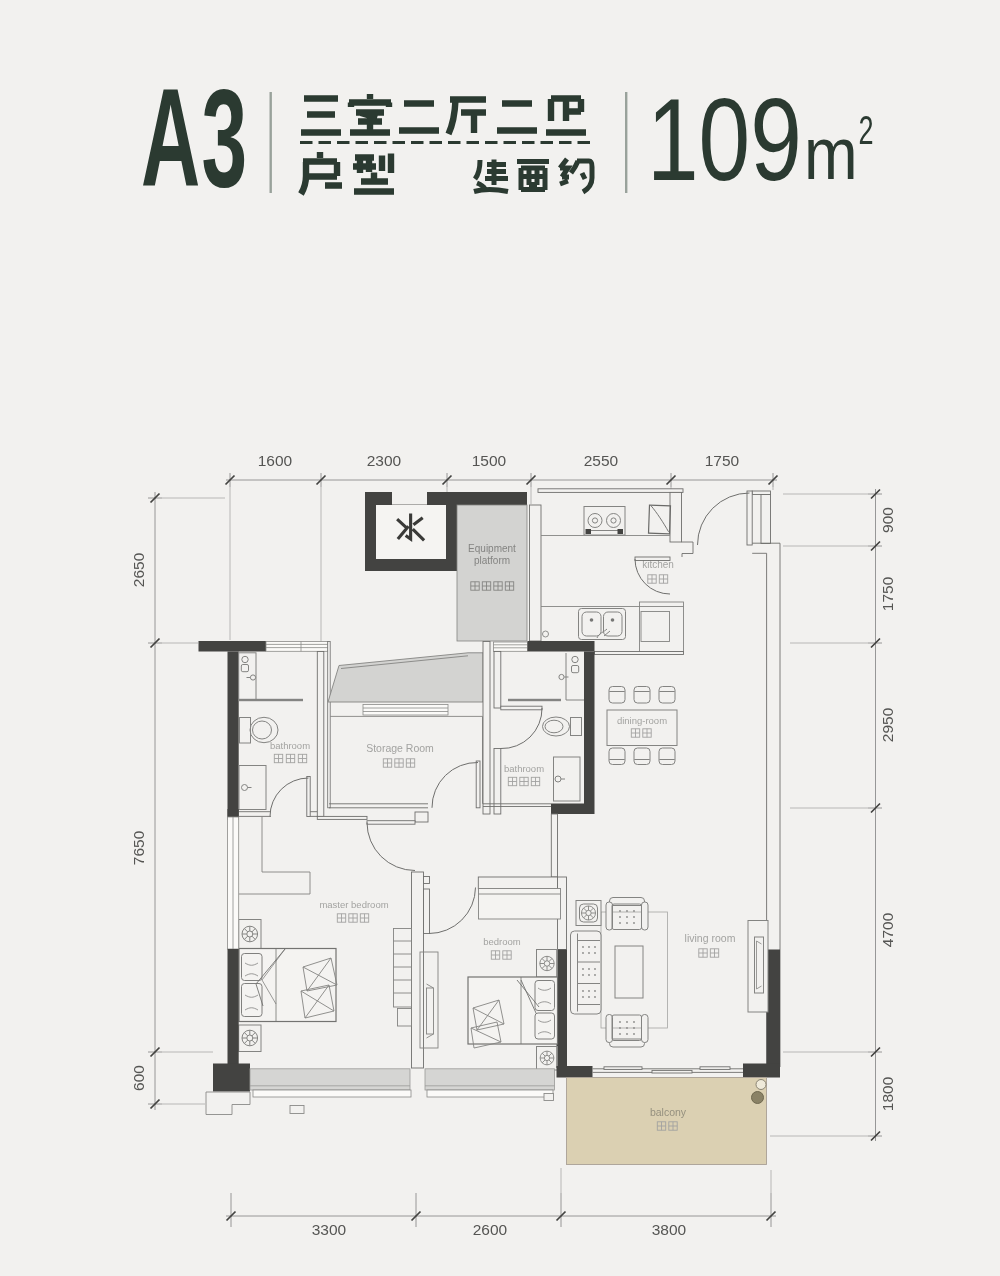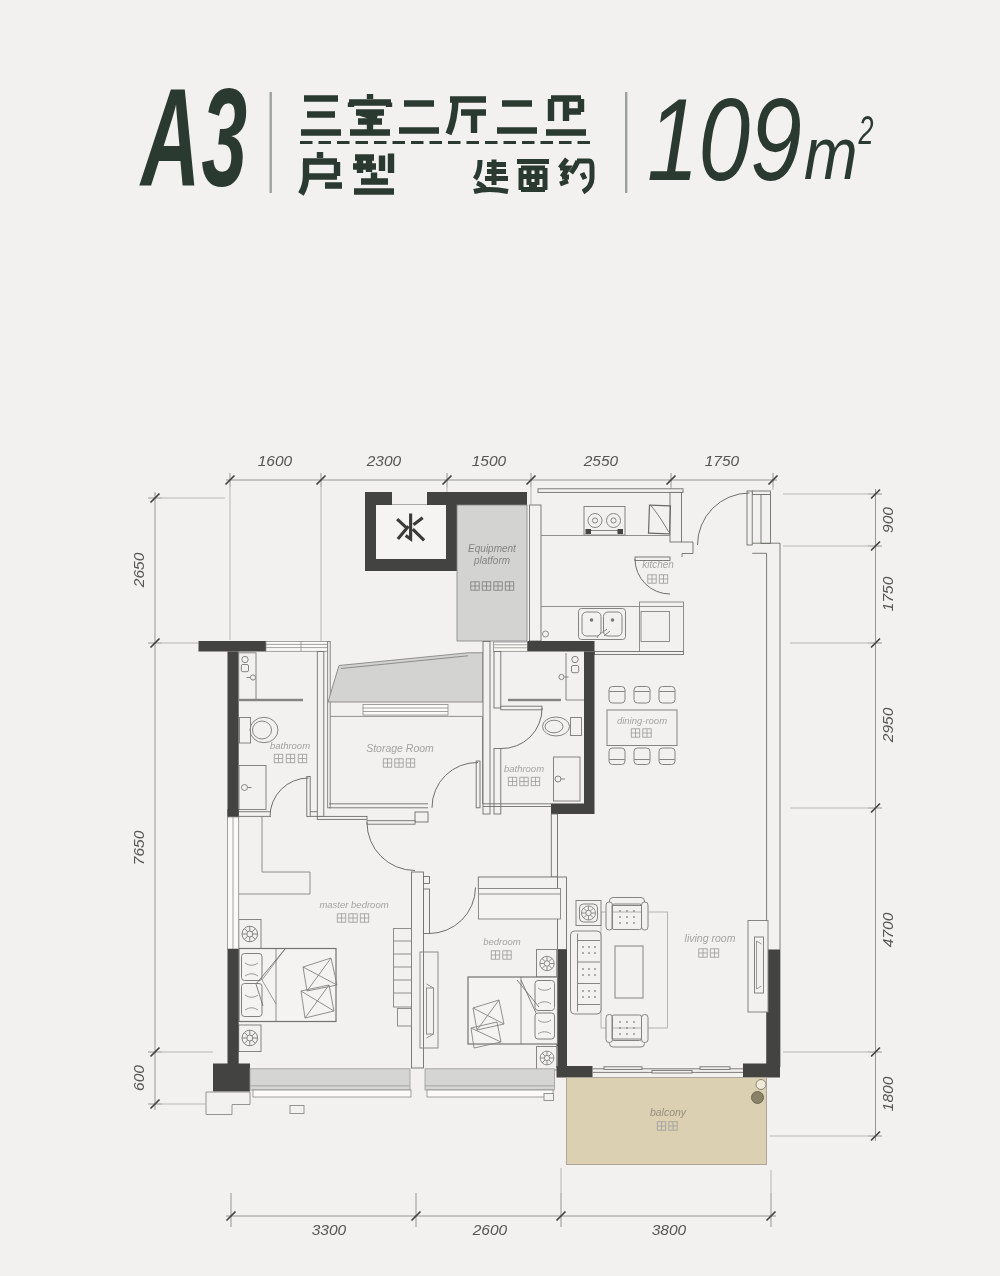--- a/index.html
+++ b/index.html
@@ -1,17 +1,17 @@
 <!DOCTYPE html>
 <html><head>
 <meta charset="utf-8">
 <style>
   html,body{margin:0;padding:0;background:#f2f1ef;}
   #page{position:relative;width:1000px;height:1276px;background:#f2f1ef;overflow:hidden;
-        font-family:"Liberation Sans",sans-serif;font-style:italic;}
+        font-family:"Liberation Sans",sans-serif;}
   svg text{font-family:"Liberation Sans",sans-serif;}
 </style>
 </head>
 <body>
 <div id="page">
 <svg width="1000" height="1276" viewBox="0 0 1000 1276">
 <defs>
 <g id="flower" stroke="#848482" fill="none" stroke-width="1">
   <circle r="7.8"></circle>
           <circle r="3"></circle>

